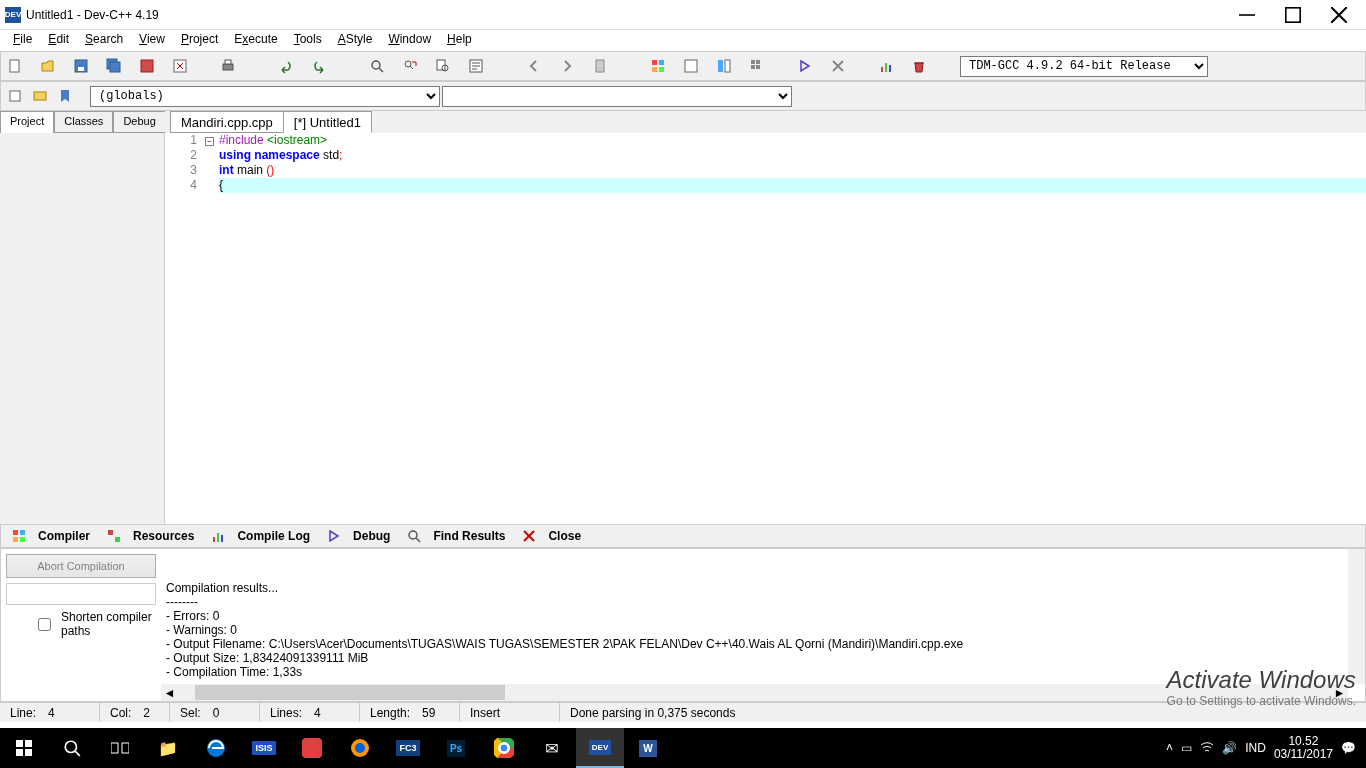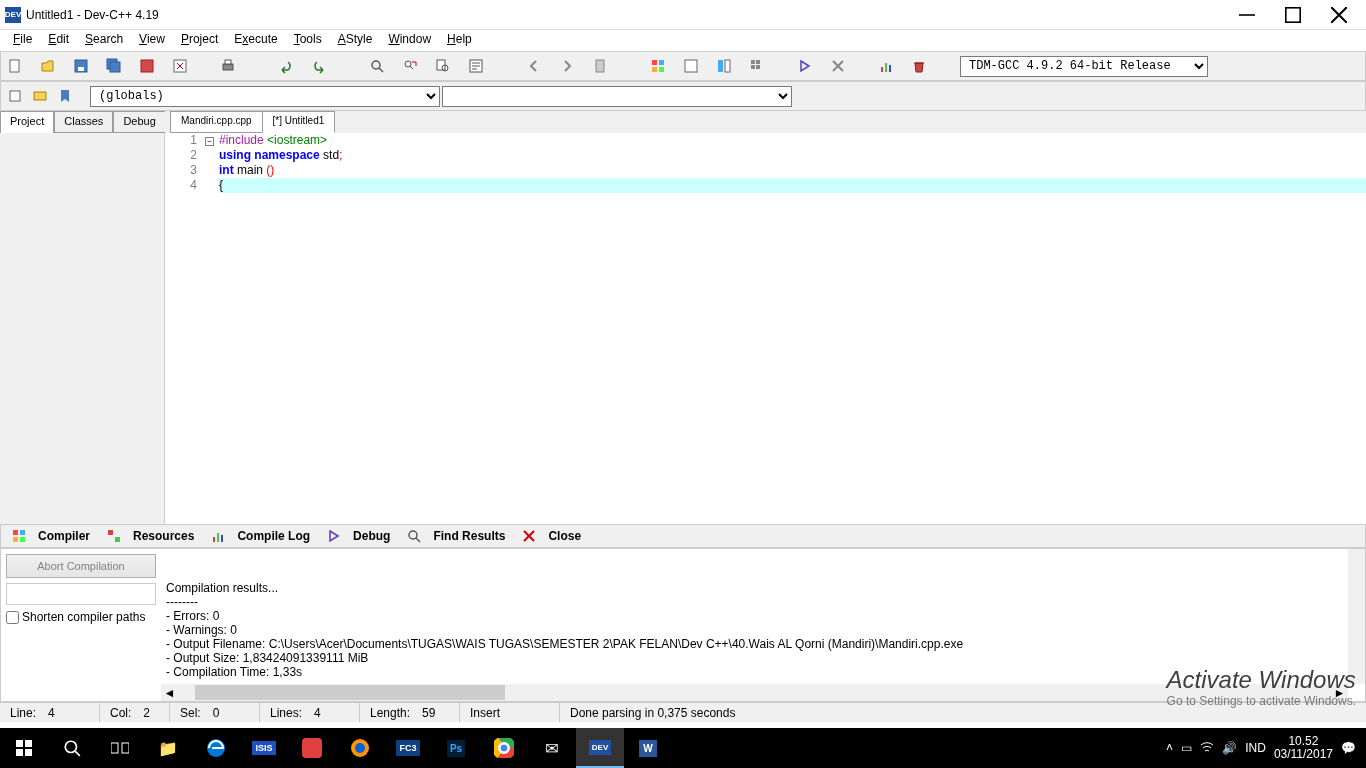--- a/index.html
+++ b/index.html
@@ -18,41 +18,41 @@
 .compiler-select { height:21px; border:1px solid #7a7a7a; background:#fff; font-family:"Courier New",monospace; font-size:12px; padding:0 20px 0 4px; min-width:240px; }
 .toolbar2 { height:30px; background:#f0f0f0; border:1px solid #ccc; display:flex; align-items:center; padding:0 2px; gap:2px; }
 .globals-select { height:21px; border:1px solid #7a7a7a; background:#fff; font-family:"Courier New",monospace; font-size:12px; padding:0 4px; }
 .main-area { display:flex; height:413px; }
 .sidebar { width:165px; background:#f0f0f0; border-right:1px solid #ccc; }
 .sidebar-tabs { display:flex; height:22px; }
 .sidebar-tab { padding:3px 9px; border:1px solid #9c9c9c; background:#f0f0f0; font-size:11px; cursor:pointer; }
 .sidebar-tab.active { background:#fff; border-bottom:none; }
 .editor-area { flex:1; display:flex; flex-direction:column; }
 .editor-tabs { height:22px; display:flex; background:#f0f0f0; padding-left:5px; }
-.editor-tab { padding:3px 10px; border:1px solid #9c9c9c; background:#fff; font-size:10px; cursor:pointer; margin-right:-1px; }
+.editor-tab { padding:3px 10px; border:1px solid #9c9c9c; background:#fff; font-size:13px; cursor:pointer; margin-right:-1px; }
 .editor-tab.active { background:#fff; border-bottom:1px solid #fff; z-index:1; }
 .code-editor { flex:1; display:flex; font-family:Consolas,"Courier New",monospace; font-size:13px; background:#fff; }
 .gutter { width:40px; text-align:right; padding-right:8px; color:#808080; line-height:15px; padding-top:0px;}
 .fold-gutter { width:14px; line-height:15px; }
 .code-lines { flex:1; line-height:15px; }
 .code-line { height:15px; white-space:pre; }
 .code-line.current { background:#ccffff; }
 .kw-pre { color:#a21caf; }
 .kw-inc { color:#008000; }
 .kw-blue { color:#0000ff; font-weight:bold; }
 .kw-black { color:#000; }
 .kw-semi { color:#ff0000; }
 .kw-paren { color:#ff0000; }
 .bottom-tabs { height:24px; background:#f0f0f0; display:flex; align-items:center; border:1px solid #ccc; padding:0 3px; gap:2px; }
 .bottom-tab { padding:2px 6px; display:flex; align-items:center; gap:11px; cursor:pointer; font-size:11px; border:1px solid transparent;font-weight:bold; }
 .bottom-panel { height:154px; display:flex; background:#fff; border:1px solid #ccc; }
 .bottom-left { width:160px; padding:5px; display:flex; flex-direction:column; gap:5px; }
 .abort-btn { height:24px; border:1px solid #adadad; background:linear-gradient(#f0f0f0,#e5e5e5); color:#838383; font-size:11px; cursor:not-allowed; }
 .empty-field { height:22px; border:1px solid #ccc; background:#fff; }
-.shorten-check { display:flex; align-items:center; gap:3px; font-size:11px; }
+.shorten-check { display:flex; align-items:center; gap:10px; font-size:11px;margin-left:32px; }
 .log-area { flex:1; font-family:"Courier New",monospace; font-size:13px; padding:2px 5px; white-space:pre; overflow:auto; position:relative; }
 .log-scroll-v { position:absolute; right:0; top:0; bottom:17px; width:17px; background:#f0f0f0; }
 .log-scroll-h { position:absolute; left:0; right:17px; bottom:0; height:17px; background:#f0f0f0; display:flex; align-items:center; }
 .scroll-thumb-h { width:310px; height:15px; background:#cdcdcd; margin-left:17px; }
 .statusbar { height:20px; background:#f0f0f0; display:flex; align-items:center; font-size:11px; border-top:1px solid #ccc; }
 .status-cell { padding:0 10px; border-right:1px solid #ccc; min-width:80px; height:100%; display:flex; align-items:center; gap:12px;}
 .taskbar { height:40px; background:#000; display:flex; align-items:center; color:#fff; position:absolute; bottom:0; left:0; right:0; }
 .task-icon { width:48px; height:40px; display:flex; align-items:center; justify-content:center; cursor:pointer; font-size:16px; }
 .task-icon.active { border-bottom:2px solid #76b9ed; background:#333; }
 .tray { margin-left:auto; display:flex; align-items:center; gap:8px; padding-right:10px; font-size:11px; }

